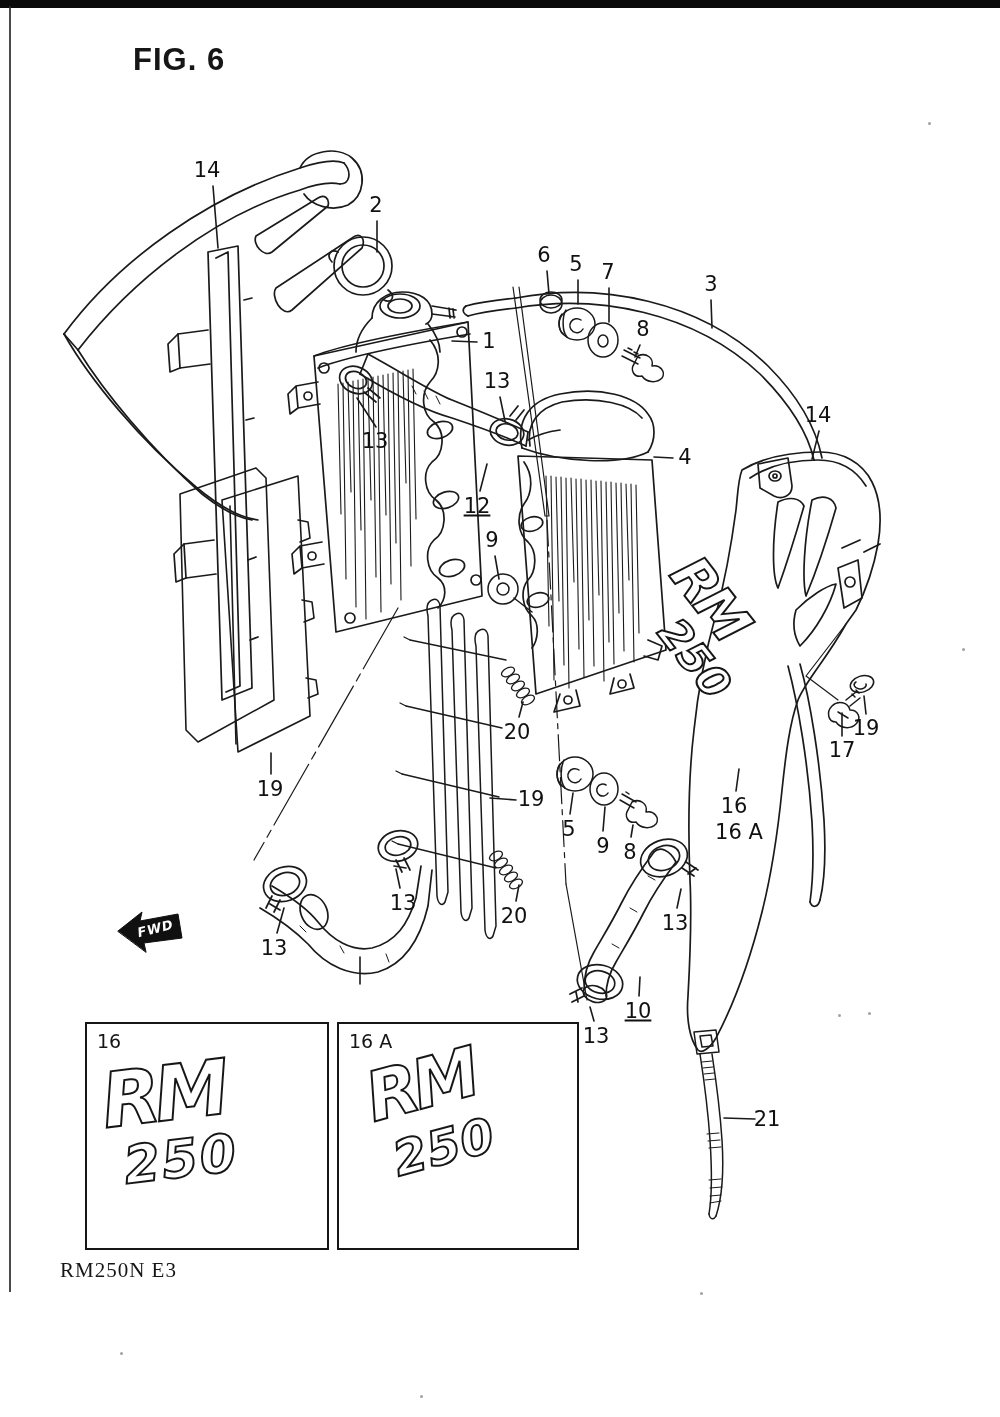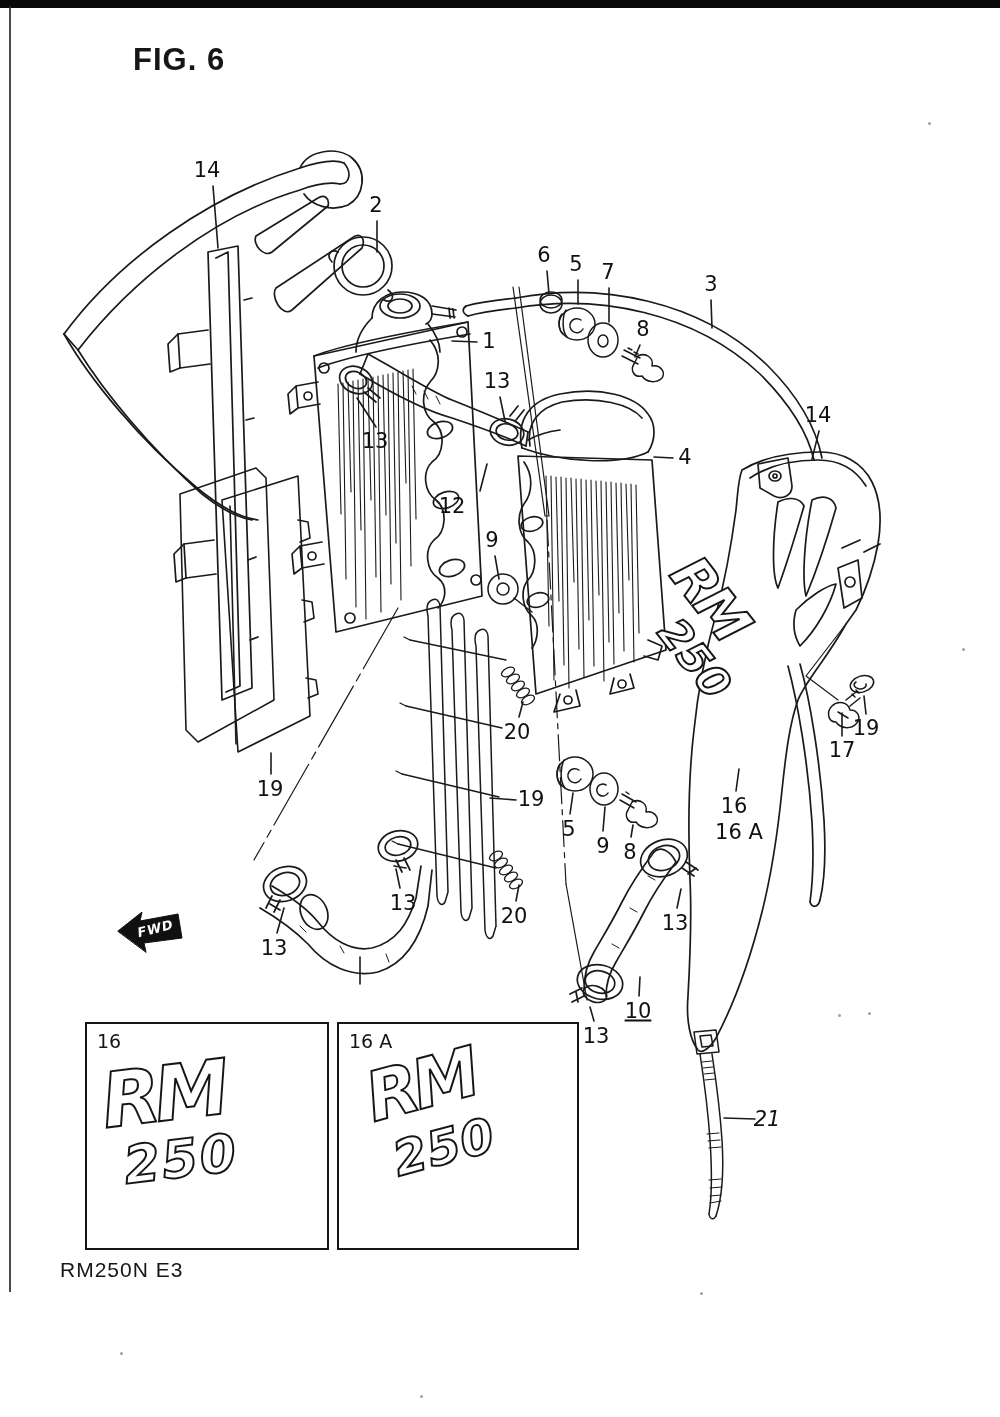--- a/index.html
+++ b/index.html
@@ -3,21 +3,21 @@
 <meta charset="utf-8">
 <style>
   html,body{margin:0;padding:0;background:#e8e8e4;}
   .page{position:relative;width:1000px;height:1417px;background:#ffffff;overflow:hidden;
         font-family:"DejaVu Sans",sans-serif;color:#161616;}
   .scan-topbar{position:absolute;left:0;top:0;width:1000px;height:8px;background:#0a0a0a;}
   .scan-leftline{position:absolute;left:9px;top:6px;width:2px;height:1286px;background:#2a2a2a;opacity:.85;}
   .fig-title{position:absolute;left:133px;top:42px;font-size:31px;font-weight:bold;
              font-family:"Liberation Sans",sans-serif;letter-spacing:1px;}
   .footer-code{position:absolute;left:60px;top:1258px;font-size:21px;
-               font-family:Liberation Sans, sans-serif;letter-spacing:1px;}
+               font-family:Liberation Serif, serif;letter-spacing:1px;}
   svg.art{position:absolute;left:0;top:0;}
   svg.art *{vector-effect:non-scaling-stroke;}
   .callout{position:absolute;transform:translate(-50%,-50%);font-size:21px;line-height:1;
            white-space:nowrap;color:#111;}
   .emblem-box{position:absolute;border:2.5px solid #161616;background:#fff;}
   .emblem-tag{position:absolute;left:10px;top:6px;font-size:19px;}
   .outline-txt{color:#ffffff;-webkit-text-stroke:2px #161616;font-weight:bold;font-style:italic;
                font-family:"DejaVu Sans",sans-serif;line-height:.95;}
   .logo-16{position:absolute;left:18px;top:34px;transform:rotate(-7deg);}
   .logo-16 .l1{font-size:76px;letter-spacing:-6px;}
@@ -296,42 +296,42 @@
       <div class="callout" style="left: 207px; top: 170px;">14</div>
       <div class="callout" style="left: 376px; top: 205px;">2</div>
       <div class="callout" style="left: 544px; top: 255px;">6</div>
       <div class="callout" style="left: 576px; top: 264px;">5</div>
       <div class="callout" style="left: 608px; top: 272px;">7</div>
       <div class="callout" style="left: 711px; top: 284px;">3</div>
       <div class="callout" style="left: 643px; top: 329px;">8</div>
       <div class="callout" style="left: 489px; top: 341px;">1</div>
       <div class="callout" style="left: 497px; top: 381px;">13</div>
       <div class="callout" style="left: 375px; top: 441px;">13</div>
-      <div class="callout" style="left: 452px; top: 506px;">12</div>
+      <div class="callout" style="left: 477px; top: 506px; text-decoration: underline;">12</div>
       <div class="callout" style="left: 818px; top: 415px;">14</div>
       <div class="callout" style="left: 685px; top: 457px;">4</div>
       <div class="callout" style="left: 492px; top: 540px;">9</div>
       <div class="callout" style="left: 270px; top: 789px;">19</div>
       <div class="callout" style="left: 517px; top: 732px;">20</div>
       <div class="callout" style="left: 531px; top: 799px;">19</div>
       <div class="callout" style="left: 569px; top: 829px;">5</div>
       <div class="callout" style="left: 603px; top: 846px;">9</div>
       <div class="callout" style="left: 630px; top: 852px;">8</div>
       <div class="callout" style="left: 734px; top: 806px;">16</div>
       <div class="callout" style="left: 739px; top: 832px;">16 A</div>
       <div class="callout" style="left: 842px; top: 750px;">17</div>
       <div class="callout" style="left: 866px; top: 728px;">19</div>
       <div class="callout" style="left: 274px; top: 948px;">13</div>
       <div class="callout" style="left: 359px; top: 999px; margin-top: 36px;">11</div>
       <div class="callout" style="left: 403px; top: 903px;">13</div>
       <div class="callout" style="left: 514px; top: 916px;">20</div>
       <div class="callout" style="left: 675px; top: 923px;">13</div>
       <div class="callout" style="left: 638px; top: 1011px; text-decoration: underline;">10</div>
       <div class="callout" style="left: 596px; top: 1036px;">13</div>
-      <div class="callout" style="left: 767px; top: 1119px; font-style: italic;">21</div>
+      <div class="callout" style="left: 767px; top: 1119px;">21</div>
     </div>
 
   <div class="shroud-logo outline-txt">
     <div class="l1">RM</div>
     <div class="l2">250</div>
   </div>
 
   <div class="fwd-text">FWD</div>
 
   <div class="emblem-box" style="left:85px;top:1022px;width:240px;height:224px;">

